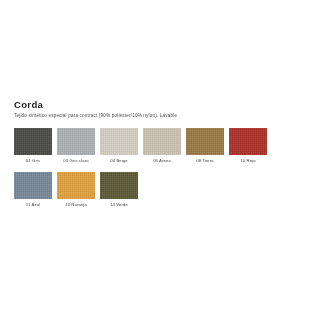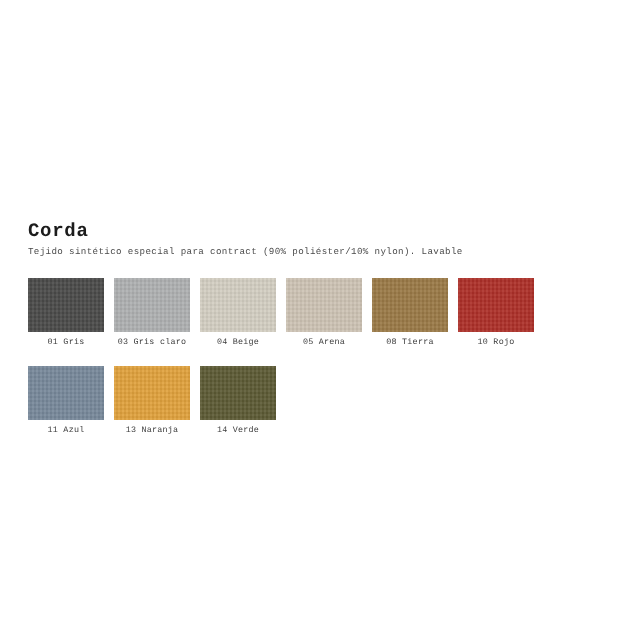--- a/index.html
+++ b/index.html
@@ -16,23 +16,22 @@
   .sheet {
     position: relative;
     width: 280px;
     height: 320px;
     background: #ffffff;
     box-sizing: border-box;
   }
   .content {
     position: absolute;
     left: 14px;
-    top: 110px;
+    top: 99px;
     width: 252px;
-    font-family: Liberation Mono, monospace;
   }
   .title {
     font-size: 9.5px;
     font-weight: bold;
     color: #1c1c1c;
     letter-spacing: 0.35px;
     line-height: 11px;
     margin: 0 0 3px 0;
   }
   .description {

